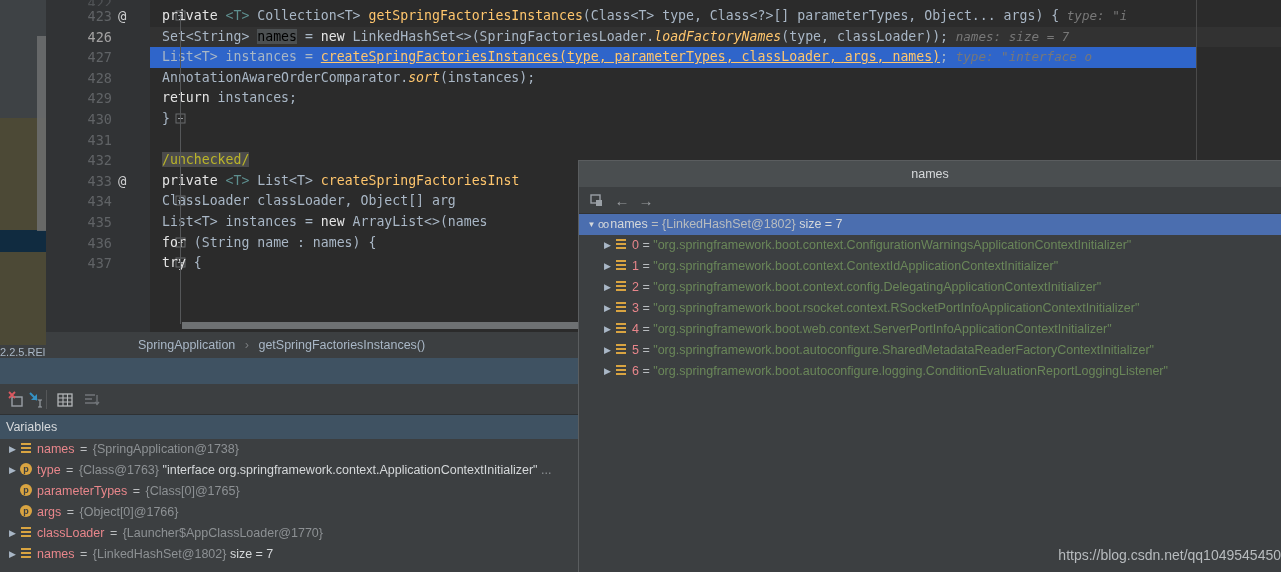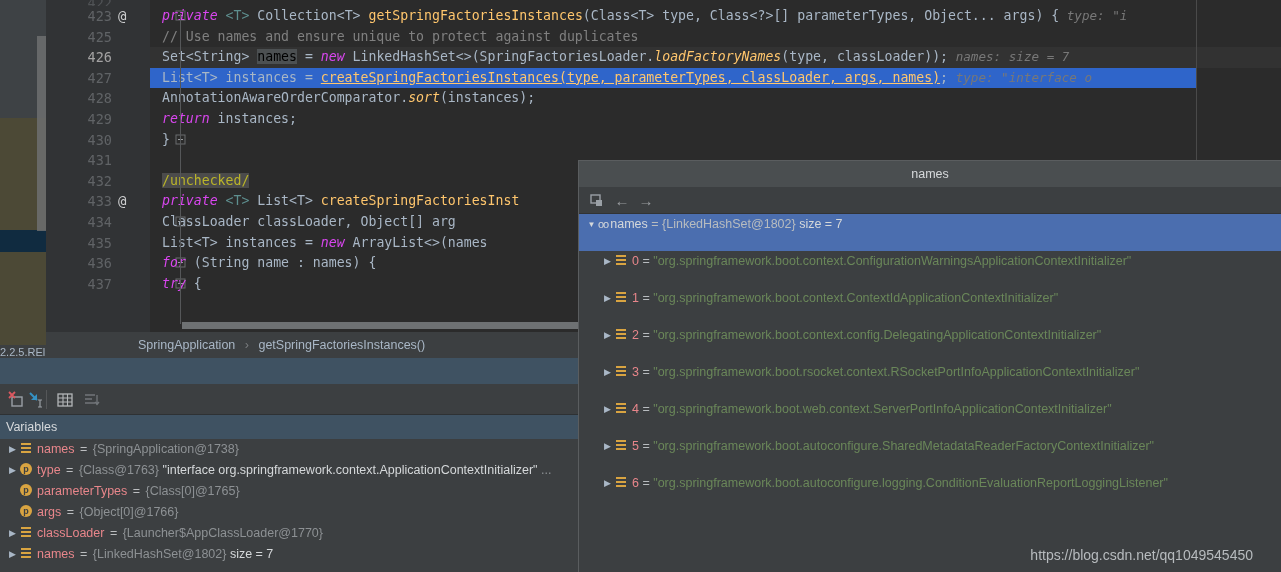--- a/index.html
+++ b/index.html
@@ -120,21 +120,21 @@
     background: #db5860;
   }
   .bp-dot::after {
     content: "✓";
     position: absolute; left: 4px; top: -6px;
     font-size: 11px; color: #fff;
     font-family: "DejaVu Sans", sans-serif;
   }
 
   
-  .kw   { color: #d946ef; font-style: italic; }
+  .kw   { color: #e5e5e5; }
   .typ  { color: #a9b7c6; }
   .fn   { color: #ffc66d; }
   .cmt  { color: #808080; }
   .ital { font-style: italic; text-align: center; }
   .hint { color: #787878; font-style: italic; font-size: 12.6px; }
   .gtype{ color: #5e8f8f; }
   .link { color: #ffc66d; text-decoration: underline; }
   .anno { color: #bbb529; text-align: right; }
 
   .bg-bp { background: #3b2525; }
@@ -284,21 +284,21 @@
     position: absolute; top: 5px;
     width: 18px; height: 18px;
     color: #9a9da0;
     font-size: 15px;
     line-height: 18px;
     text-align: center;
   }
   .popup-list { position: relative; }
   .pl-row {
     position: relative;
-    height: 37px; line-height: 21px;
+    height: 21px; line-height: 21px;
     font-size: 12.5px;
     white-space: nowrap;
     padding-left: 6px;
   }
   .pl-row.sel { background: #4b6eaf; }
   .pl-row.child { padding-left: 22px; }
   .idx { color: #e8868b; }
   .pstr { color: #6a8759; }
   .pname { color: #d5d8da; }
   .pref { color: #b8bcbf; }
@@ -306,21 +306,21 @@
     display: inline-block;
     width: 13px;
     color: #d6d9db;
     font-size: 8px;
     text-align: center;
     vertical-align: middle;
   }
   .infty { color: #d6d9db; font-size: 11px; letter-spacing: -1px; margin-right: 2px; }
 
   .watermark {
-    position: absolute; right: 28px; bottom: 9px;
+    position: absolute; right: 0; bottom: 9px;
     color: #b7bbbe;
     font-size: 14px;
     font-family: "Liberation Sans", sans-serif;
   }
 
   .bottom-edge {
     position: absolute; left: 0; bottom: 0;
     width: 578px; height: 2px;
     background: #3c3f41;
   }
@@ -349,24 +349,20 @@
           <span class="ln" style="color:#505356">422</span>
         </div>
         <div class="row">
           <span class="ln">423</span>
           <span class="gmark at">@</span>
           <span class="fold"><svg width="12" height="20" viewBox="0 0 12 20">
               <rect x="2" y="5" width="9" height="9" fill="none" stroke="#6a6d6f" stroke-width="1"></rect>
               <path d="M4 9.5 H9" stroke="#9a9da0" stroke-width="1"></path>
             </svg></span>
           <span class="code"><span class="kw">private </span><span class="gtype">&lt;T&gt; </span><span class="typ">Collection&lt;T&gt; </span><span class="fn">getSpringFactoriesInstances</span><span class="typ">(Class&lt;T&gt; type, Class&lt;?&gt;[] parameterTypes, Object... args) {</span><span class="hint">   type: "i</span></span>
-        </div>
-        <div class="row">
-          <span class="ln">425</span>
-          <span class="code"><span class="cmt">    // Use names and ensure unique to protect against duplicates</span></span>
         </div>
         <div class="row cur">
           <div class="rowbg bg-grey"></div>
           <span class="ln">426</span>
           <span class="code"><span class="typ">    Set&lt;String&gt; </span><span class="hl-word">names</span><span class="typ"> = </span><span class="kw">new </span><span class="typ">LinkedHashSet&lt;&gt;(SpringFactoriesLoader.</span><span class="fn ital">loadFactoryNames</span><span class="typ">(type, classLoader));</span><span class="hint">   names:  size = 7</span></span>
         </div>
         <div class="row">
           <div class="rowbg bg-sel" style="right: 85px;"></div>
           <span class="ln">427</span>
           <span class="code"><span class="typ">    List&lt;T&gt; instances = </span><span class="link">createSpringFactoriesInstances(type, parameterTypes, classLoader, args, names)</span><span class="typ">;</span><span class="hint">   type: "interface o</span></span>

